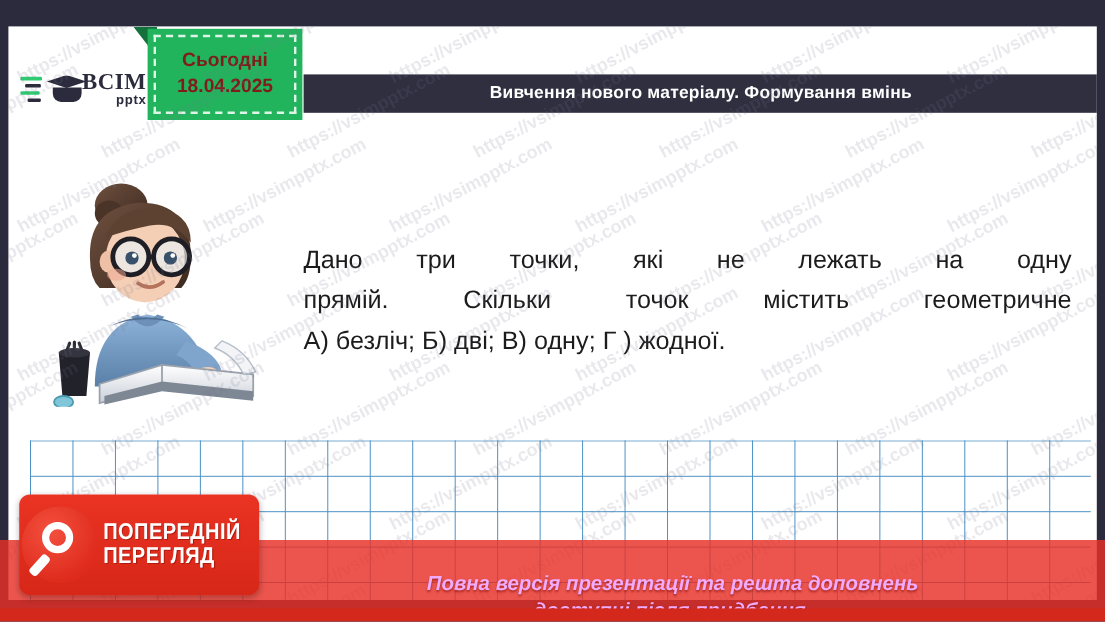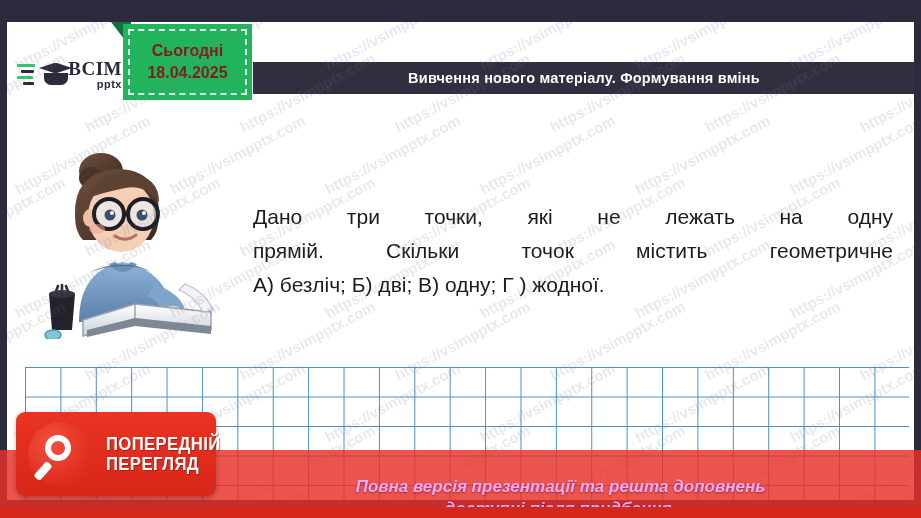--- a/index.html
+++ b/index.html
@@ -191,22 +191,22 @@
     margin-top:28px;
   }
 
   
   #preview-button{
     position:absolute; left:16px; top:412px;
     width:200px; height:84px;
     background:linear-gradient(#ea3323,#d62718);
     border-radius:9px;
     z-index:60;
-    display:flex; align-items:center; gap:14px;
-    padding-left:12px;
+    display:flex; align-items:center; gap:4px;
+    padding-left:2px;
     box-shadow:0 2px 5px rgba(0,0,0,.28);
   }
   #magnifier-icon{
     position:relative; width:64px; height:64px; flex:0 0 64px;
     background:radial-gradient(circle at 38% 32%, #f4503f, #de2b1c 72%);
     border-radius:50%;
   }
   #magnifier-icon .lens{
     position:absolute; left:17px; top:13px;
     width:26px; height:26px;

